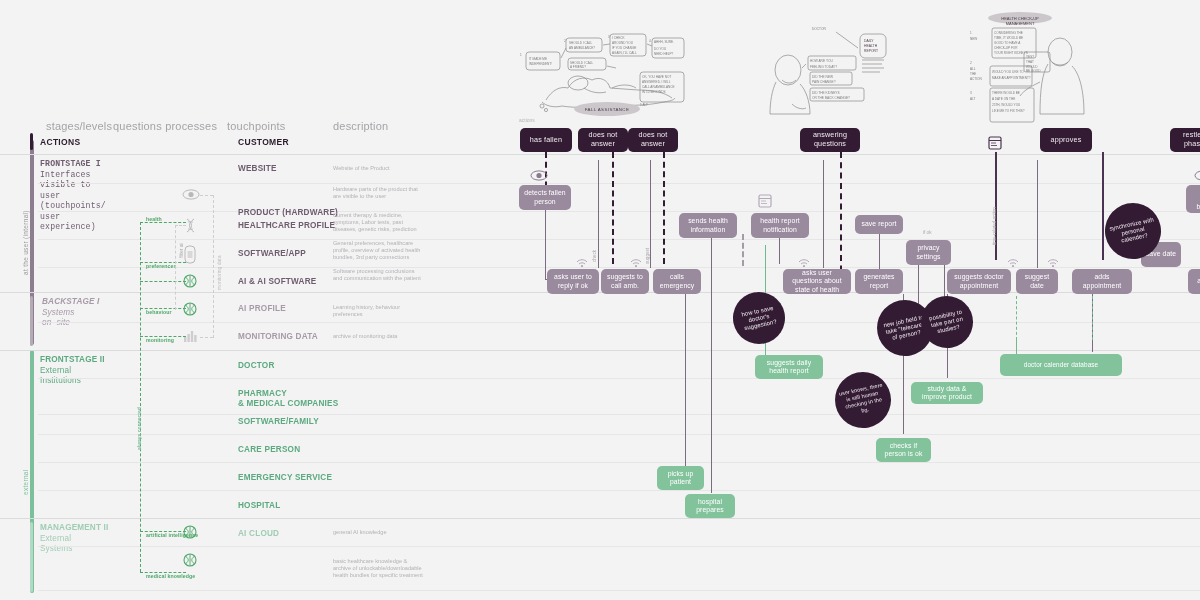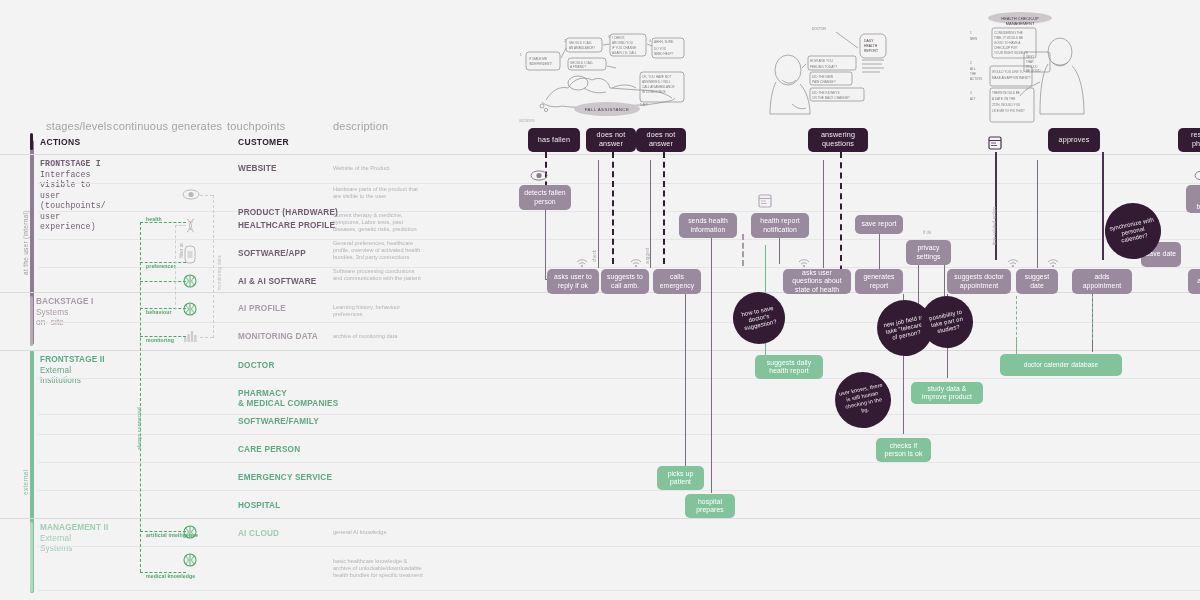--- a/index.html
+++ b/index.html
@@ -53,21 +53,21 @@
   .proclabel { position:absolute; font-size:5.2px; font-weight:bold; color:#4ca768; letter-spacing:.1px; white-space:nowrap; }
   .vlabel { position:absolute; font-size:5px; color:#c2c0c3; transform-origin:0 0; transform:rotate(-90deg); white-space:nowrap; }
   .vlabel.green { color:#4ca768; font-weight:bold; }
   .icon-sq { position:absolute; }
 
   
   .actionbox {
     position:absolute; background:#331b33; color:#f0ecf0;
     border-radius:5px; font-size:7.2px; text-align:center;
     display:flex; align-items:center; justify-content:center;
-    line-height:8.6px; padding:3px 4px; letter-spacing:.15px;margin-left:8px;
+    line-height:8.6px; padding:3px 4px; letter-spacing:.15px;
   }
   .pbox {
     position:absolute; background:#9a8a9e; color:#fff;
     border-radius:5px; font-size:6.8px; text-align:center;
     display:flex; align-items:center; justify-content:center;
     line-height:8.2px; padding:3px 4px; letter-spacing:.1px;
   }
   .gbox {
     position:absolute; background:#82c39c; color:#fff;
     border-radius:5px; font-size:6.8px; text-align:center;
@@ -99,39 +99,39 @@
 <body>
 
 <div id="canvas">
 
   <div class="vrail" style="left:30px; top:140px; height:205px; background:#8d7d90;"></div>
   <div class="vrail" style="left:30px; top:350px; height:243px; background:#7cbf9b;"></div>
   <div class="vrail-label" style="left:22px; top:275px;">at the user (internal)</div>
   <div class="vrail-label" style="left:22px; top:495px; color:#7cbf9b;">external</div>
 
   <div class="colhdr" style="left:46px; top:120px;">stages/levels</div>
-  <div class="colhdr" style="left:113px; top:120px;">continuous generates</div>
+  <div class="colhdr" style="left:113px; top:120px;">questions processes</div>
   <div class="colhdr" style="left:227px; top:120px;">touchpoints</div>
   <div class="colhdr" style="left:333px; top:120px;">description</div>
   <div class="actions-mini" style="left:519px; top:117px;">actions</div>
 
   <div class="secbar" style="left:30px; top:133px; height:17px; background:#331b33;"></div>
   <div class="actions-label" style="left:40px; top:137px;">ACTIONS</div>
   <div class="customer-label" style="left:238px; top:137px;">CUSTOMER</div>
   <div class="secline" style="top:154px;"></div>
 
   <div class="secbar" style="left:30px; top:158px; height:130px; background:#8d7d90;"></div>
   <div class="sectitle" style="left:40px; top:159px; color:#6e5c6e; width:70px;font-family:Liberation Mono, monospace;">
     <span>FRONTSTAGE I</span><br>
     <span class="secsub">Interfaces<br>visible to user<br>(touchpoints/<br>user<br>experience)</span>
   </div>
 
   <div class="secline" style="top:292px;"></div>
   <div class="secbar" style="left:30px; top:296px; height:50px; background:#b5abb5;"></div>
-  <div class="sectitle" style="left:36px; top:297px; color:#a79aa7; width:70px;">
+  <div class="sectitle" style="left:42px; top:297px; color:#a79aa7; width:70px;font-style:italic;">
     <span>BACKSTAGE I</span><br>
     <span class="secsub">Systems<br>on- site</span>
   </div>
 
   <div class="secline" style="top:350px;"></div>
   <div class="secbar" style="left:30px; top:354px; height:160px; background:#7cbf9b;"></div>
   <div class="sectitle" style="left:40px; top:355px; color:#5aa97f; width:70px;">
     <span>FRONTSTAGE II</span><br>
     <span class="secsub">External<br>Institutions</span>
   </div>

